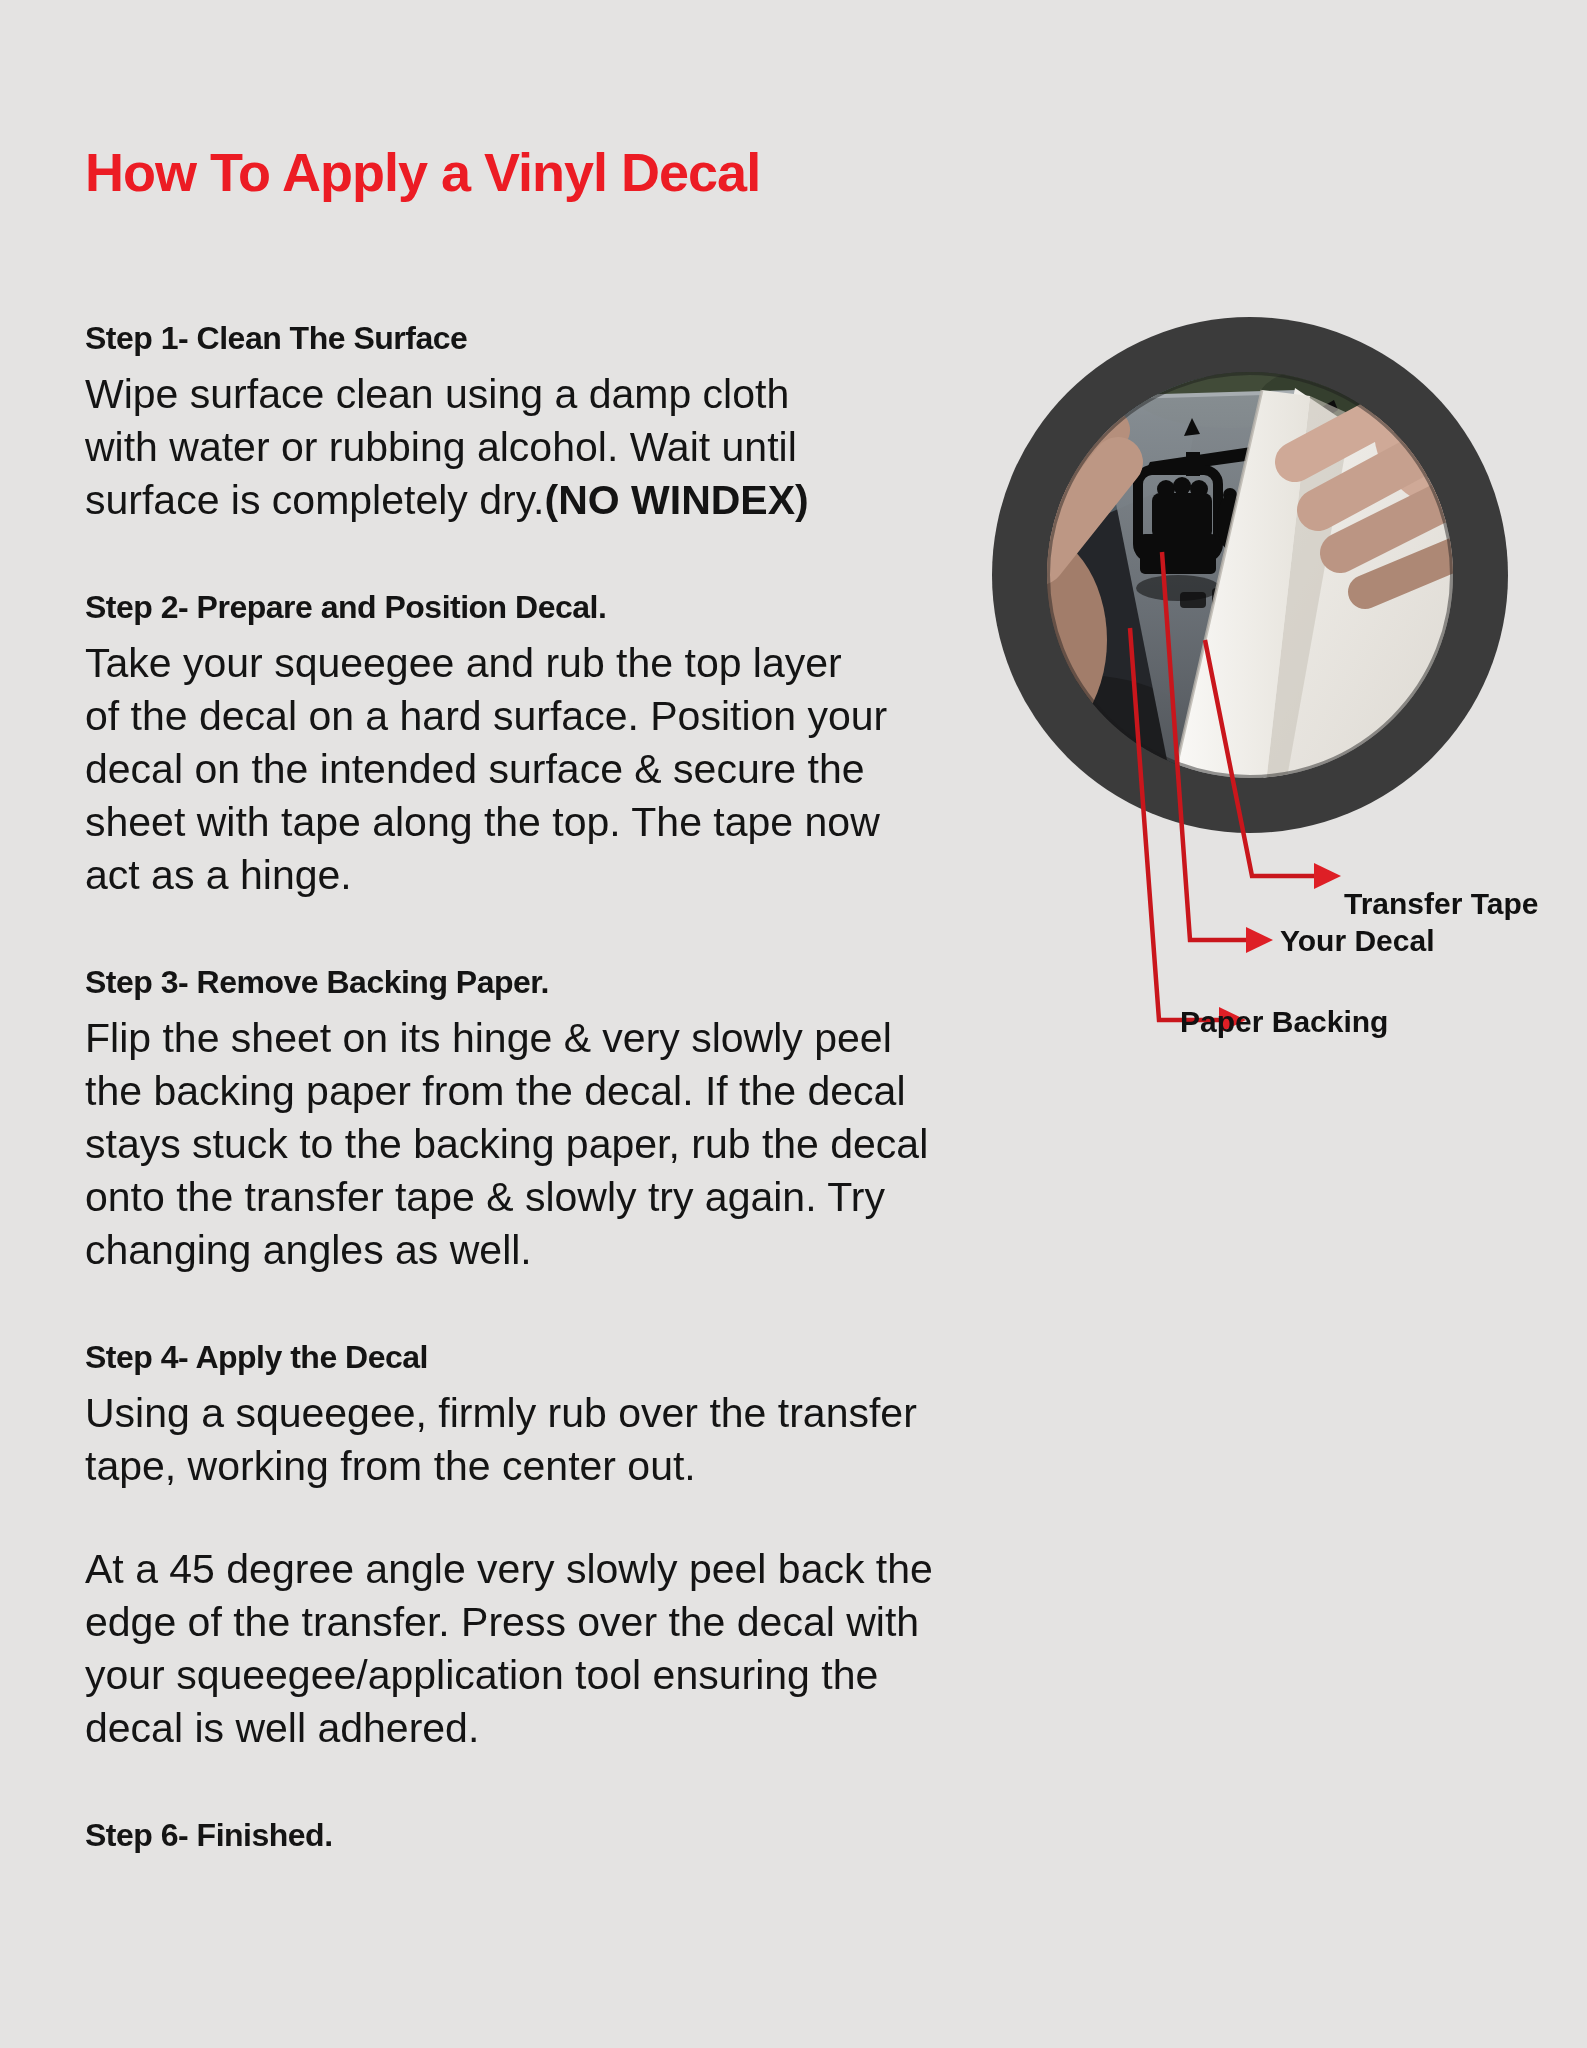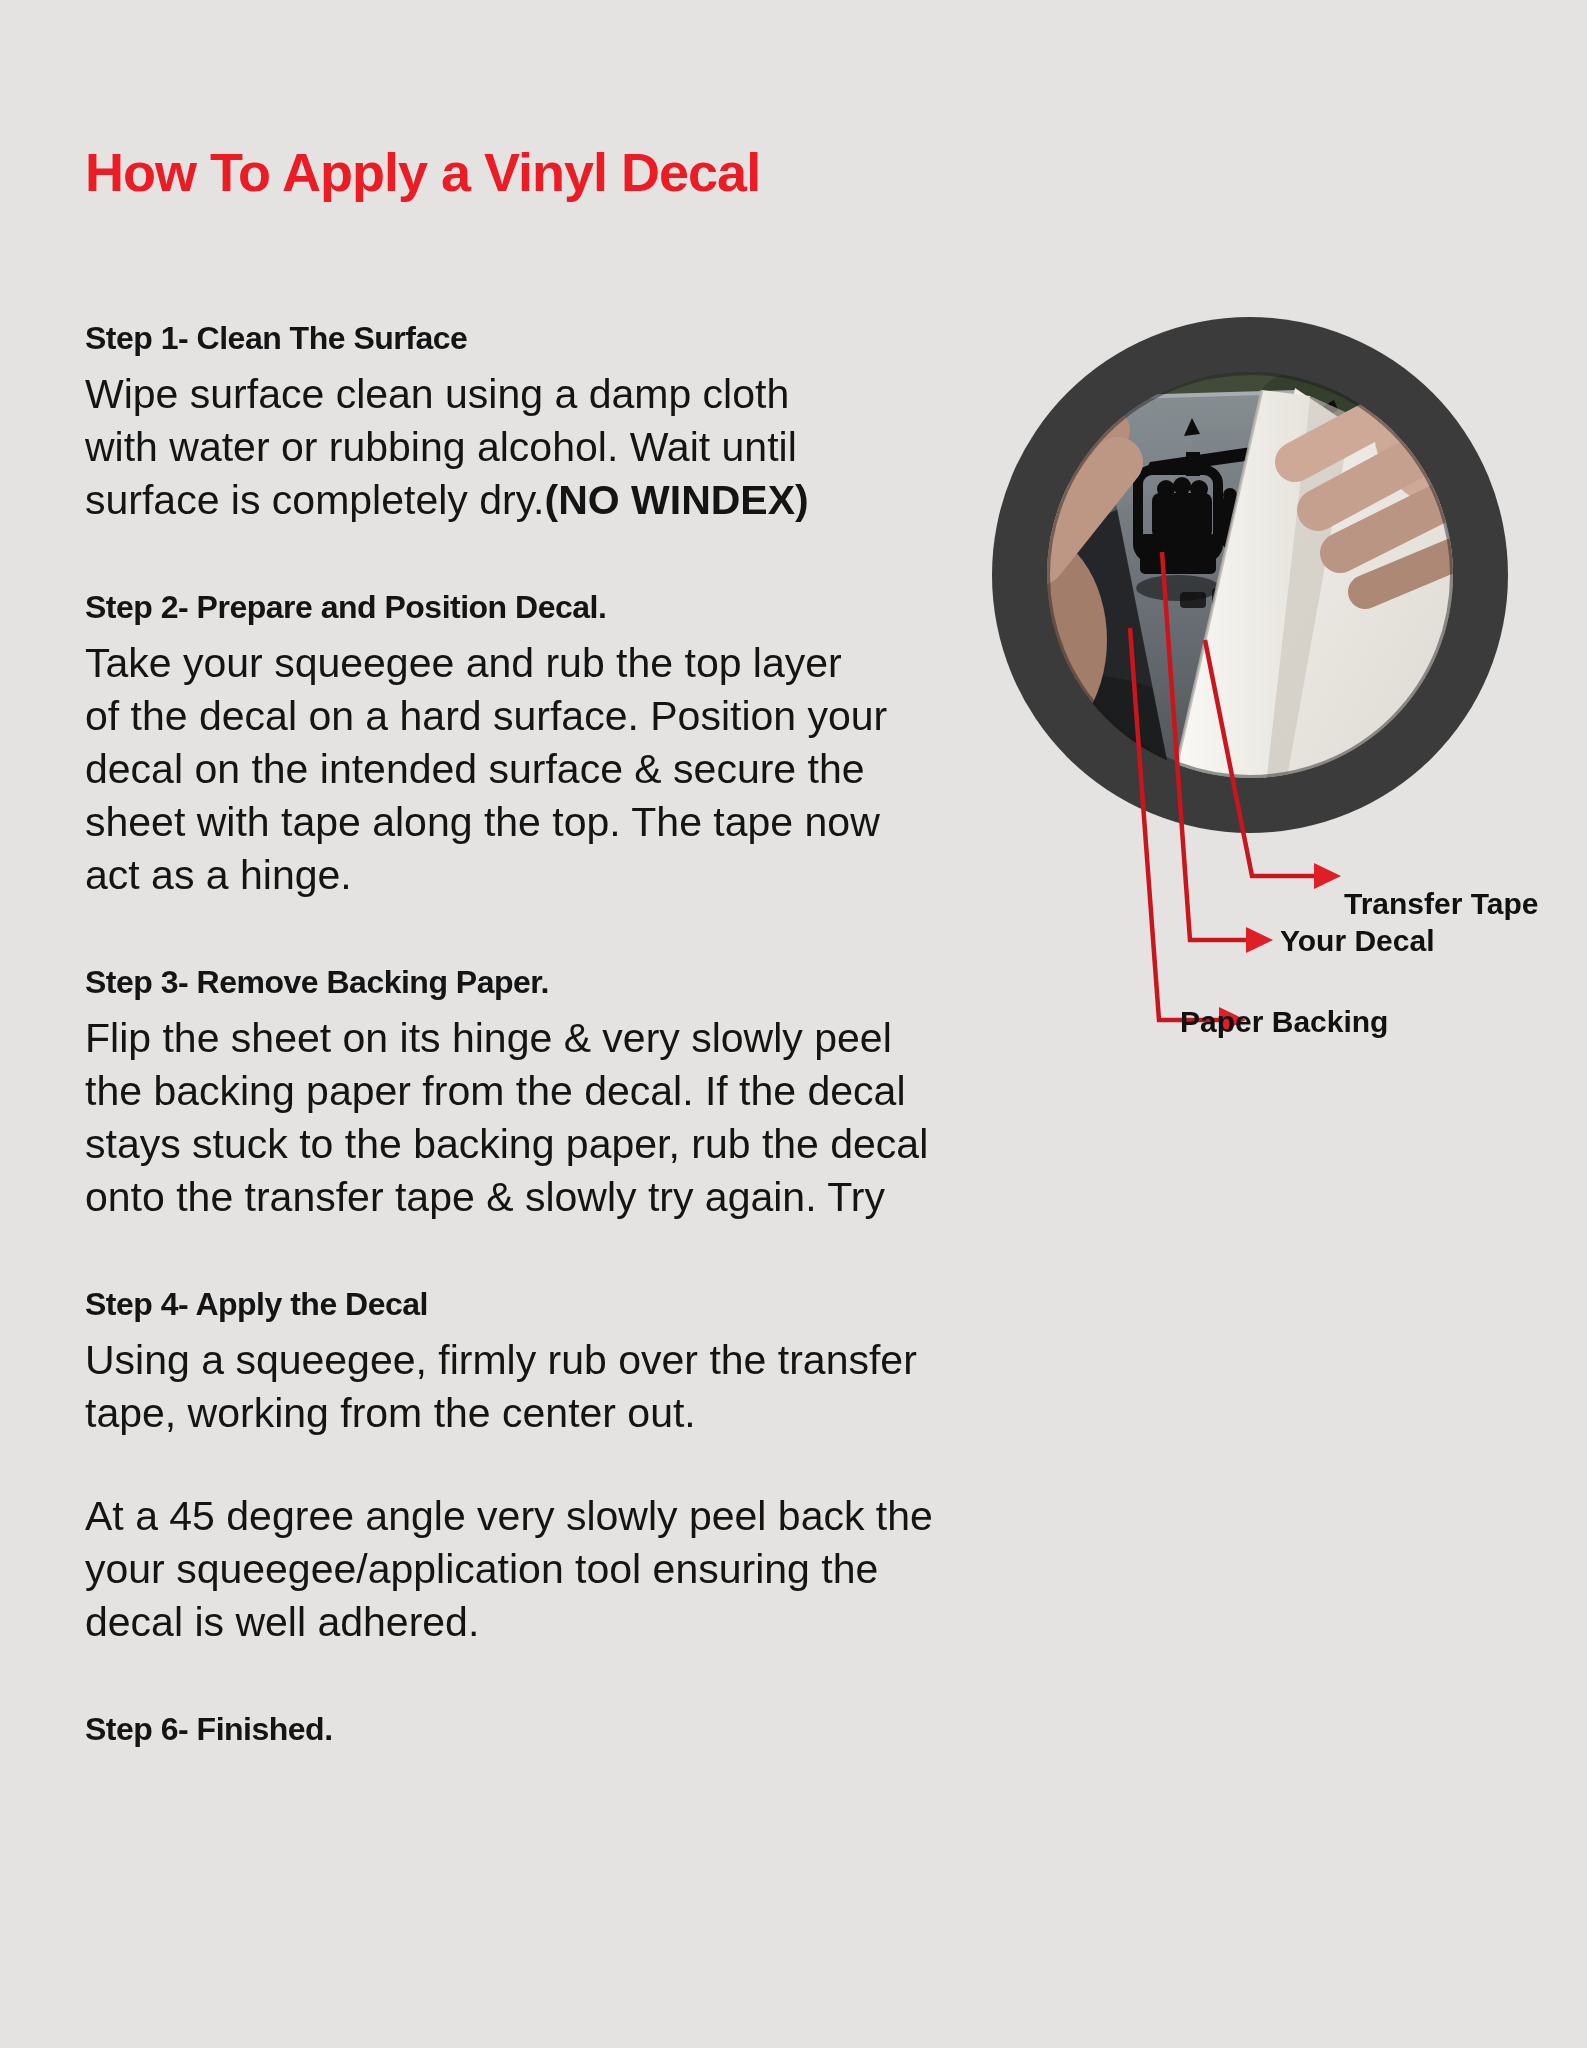--- a/index.html
+++ b/index.html
@@ -56,34 +56,36 @@
     </div>
   </section>
 
   <section class="step">
     <h2>Step 3- Remove Backing Paper.</h2>
     <div>
       <div class="ln">Flip the sheet on its hinge &amp; very slowly peel</div>
       <div class="ln">the backing paper from the decal. If the decal</div>
       <div class="ln">stays stuck to the backing paper, rub the decal</div>
       <div class="ln">onto the transfer tape &amp; slowly try again. Try</div>
+      <div class="ln">changing angles as well.</div>
     </div>
   </section>
 
   <section class="step">
     <h2>Step 4- Apply the Decal</h2>
     <div>
       <div class="ln">Using a squeegee, firmly rub over the transfer</div>
       <div class="ln">tape, working from the center out.</div>
     </div>
   </section>
 
   <section class="step">
     <div>
       <div class="ln">At a 45 degree angle very slowly peel back the</div>
+      <div class="ln">edge of the transfer. Press over the decal with</div>
       <div class="ln">your squeegee/application tool ensuring the</div>
       <div class="ln">decal is well adhered.</div>
     </div>
   </section>
 
   <section class="step">
     <h2>Step 6- Finished.</h2>
   </section>
 </div>
 

